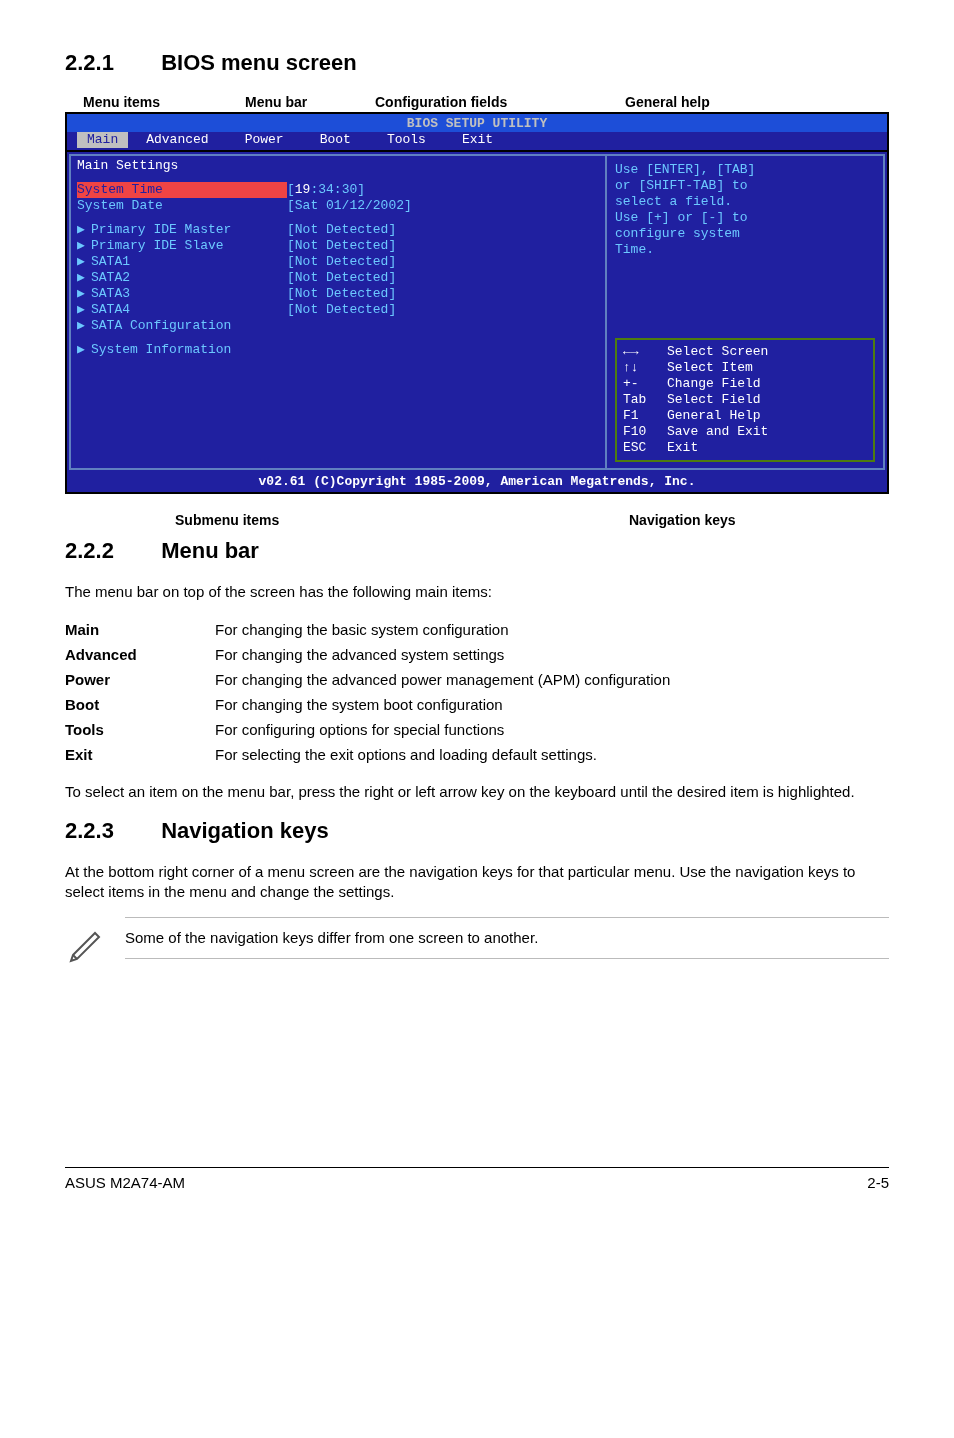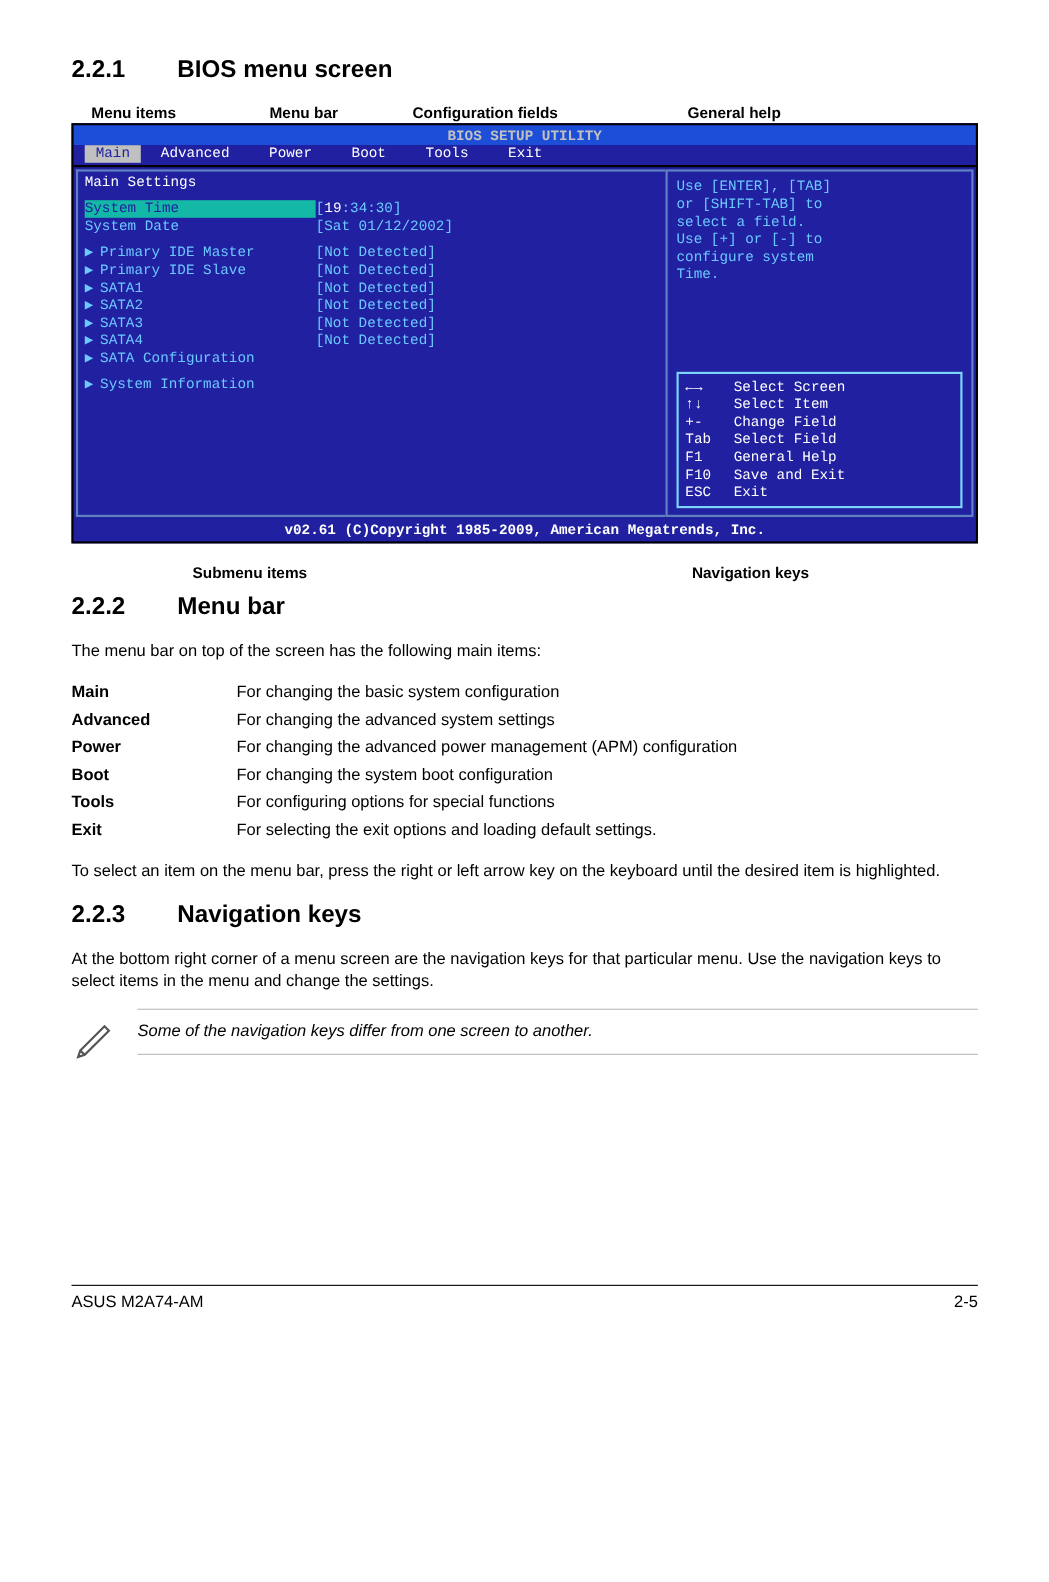--- a/index.html
+++ b/index.html
@@ -70,35 +70,35 @@
     border:2px solid #6080c0;
     border-right:none;
     margin:2px 0 2px 2px;
     padding:2px 6px;
     min-height:300px;
     position:relative;
   }
   .left-pane .section-title { color:#fff; }
   .left-pane .line { display:flex; }
   .left-pane .label { width:210px; color:#6cc8ff; }
-  .left-pane .label.hl { background:#14b8a6; color:#2020a0; }
+  .left-pane .label.hl { background:#ef4444; color:#2020a0; }
   .left-pane .val { color:#6cc8ff; }
   .left-pane .val .white { color:#fff; }
   .submenu { color:#6cc8ff; }
   .tri { color:#6cc8ff; display:inline-block; width:14px; }
   .right-pane {
     flex:0 0 260px;
     border:2px solid #6080c0;
     margin:2px 2px 2px 0;
     padding:6px 8px;
     color:#6cc8ff;
   }
   .right-pane .nav-box {
     margin-top:80px;
-    border:2px solid #7dd3fc;
+    border:2px solid #4d7c0f;
     background:#2020a0;
     padding:4px 6px;
     color:#fff;
   }
   .right-pane .nav-box .k { color:#fff; display:inline-block; width:44px; }
   .right-pane .nav-box .d { color:#fff; }
   .bios-footer {
     background:#2020a0;
     color:#fff;
     text-align:center;
@@ -113,21 +113,21 @@
     padding-left:110px;
     gap:24px;
   }
   .bottom-labels .sub-lbl { width:430px; }
 
   .body-text { font-size:15px; line-height:1.35; }
   table.menu-desc { border-collapse:collapse; font-size:15px; margin:6px 0 10px 0; }
   table.menu-desc td { padding:4px 0; vertical-align:top; }
   table.menu-desc td.k { font-weight:bold; width:150px; }
 
-  .note-row { display:flex; align-items:flex-start; margin-top:12px;font-style:italic; }
+  .note-row { display:flex; align-items:flex-start; margin-top:12px; }
   .note-row .icon-col { width:60px; padding-top:6px; }
   .note-row .txt { flex:1; border-top:1px solid #bbb; border-bottom:1px solid #bbb; padding:10px 0; font-size:15px; line-height:1.35; }
 
   .footer {
     border-top:1px solid #000;
     margin:200px 65px 0 65px;
     display:flex;
     justify-content:space-between;
     font-size:15px;
     padding:6px 0 30px 0;

